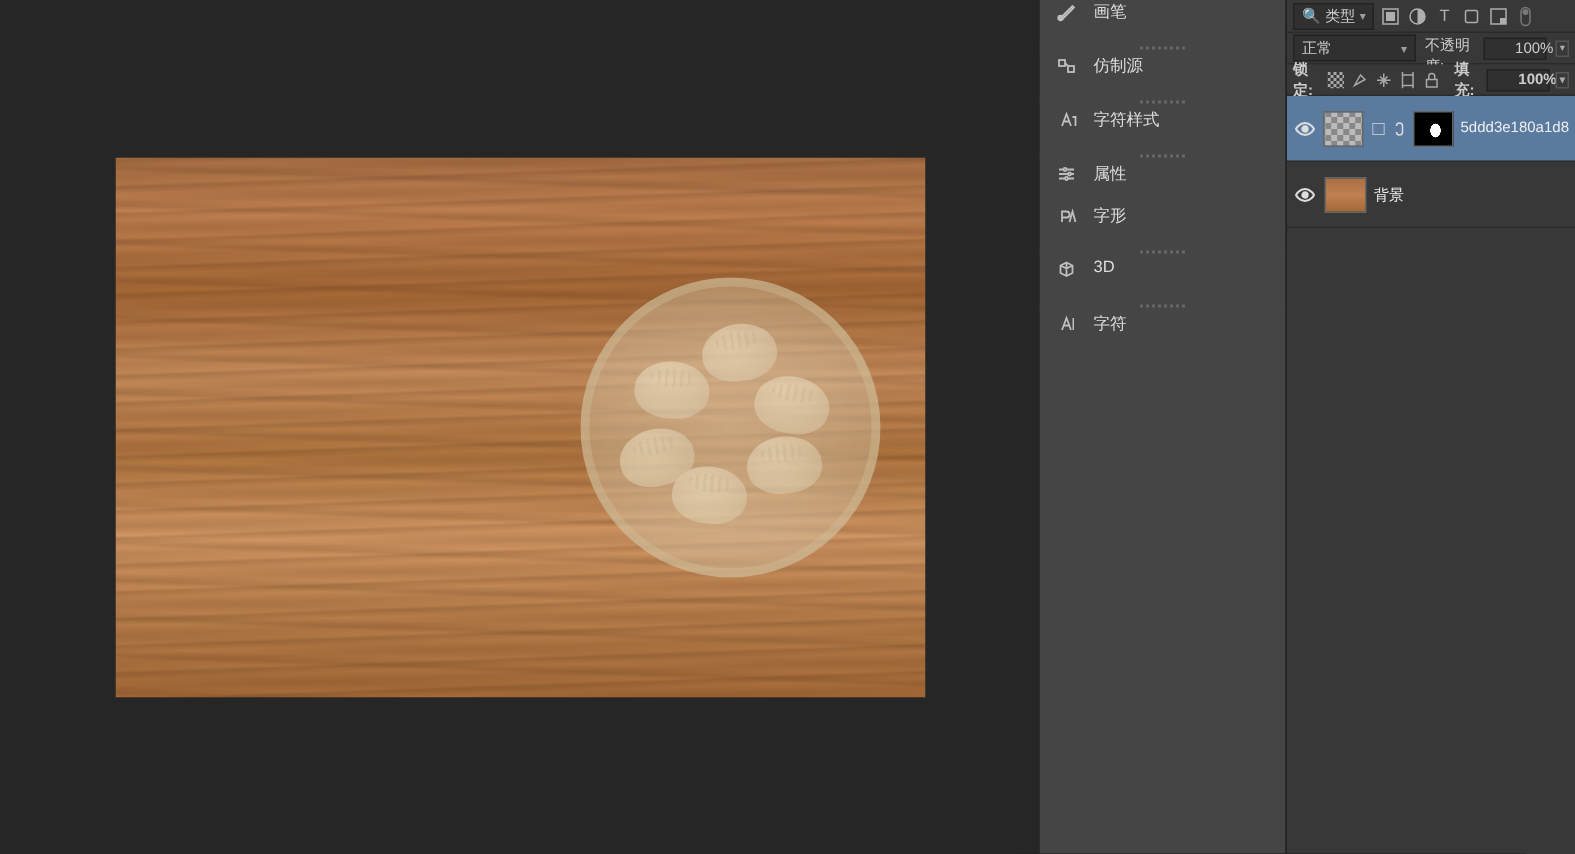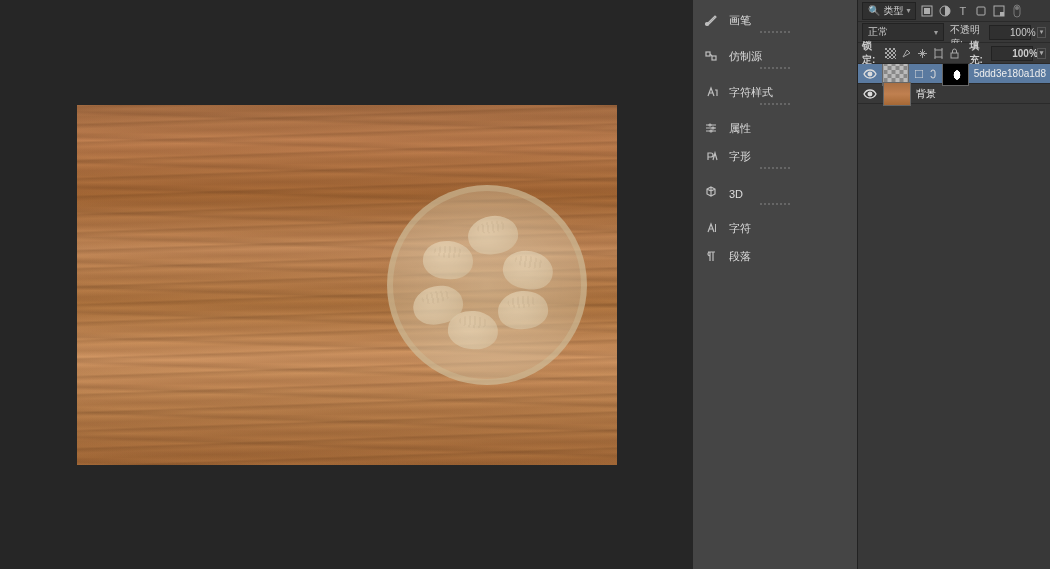--- a/index.html
+++ b/index.html
@@ -11,37 +11,37 @@
     .steamer { position: absolute; right: 30px; top: 50%; transform: translateY(-50%); width: 200px; height: 200px; border-radius: 50%; background: radial-gradient(circle, rgba(230,215,185,0.6) 0%, rgba(220,205,175,0.5) 60%, rgba(200,185,155,0.5) 100%); border: 6px solid rgba(210,195,160,0.5); opacity: 0.85; }
     .dumpling { position: absolute; width: 50px; height: 38px; background: radial-gradient(ellipse at 40% 30%, rgba(245,236,210,0.9) 0%, rgba(232,222,195,0.85) 50%, rgba(215,202,172,0.8) 100%); border-radius: 50% 50% 45% 45%; opacity: 0.75; }
     .dumpling::before { content: ''; position: absolute; top: 5px; left: 50%; transform: translateX(-50%); width: 30px; height: 12px; background: repeating-linear-gradient(90deg, rgba(200,188,160,0.3) 0px, rgba(200,188,160,0.3) 2px, transparent 2px, transparent 5px); border-radius: 50%; }
     .d1 { top: 25px; left: 75px; transform: rotate(-8deg); }
     .d2 { top: 60px; left: 110px; transform: rotate(10deg); }
     .d3 { top: 100px; left: 105px; transform: rotate(-5deg); }
     .d4 { top: 120px; left: 55px; transform: rotate(6deg); }
     .d5 { top: 95px; left: 20px; transform: rotate(-12deg); }
     .d6 { top: 50px; left: 30px; transform: rotate(4deg); }
     .mid-panel { width: 164px; background: #454545; display: flex; flex-direction: column; }
-    .panel-item { height: 28px; display: flex; align-items: flex-end; padding: 0 10px; cursor: pointer; color: #ddd; font-size: 11px; gap: 10px; }
+    .panel-item { height: 28px; display: flex; align-items: flex-start; padding: 0 10px; cursor: pointer; color: #ddd; font-size: 11px; gap: 10px; }
     .panel-divider { height: 8px; background: #454545; display: flex; align-items: center; justify-content: center; }
     .panel-divider::after { content: ''; width: 30px; height: 2px; background: repeating-linear-gradient(90deg, #666 0, #666 2px, transparent 2px, transparent 4px); }
     .panel-icon { width: 16px; height: 16px; display: flex; align-items: center; justify-content: center; opacity: 0.9; }
     .right-panel { width: 193px; background: #383838; display: flex; flex-direction: column; border-left: 1px solid #222; }
     .right-header { height: 22px; display: flex; align-items: center; padding: 0 4px; gap: 3px; background: #383838; border-bottom: 1px solid #2a2a2a; }
     .search-type { display: flex; align-items: center; gap: 3px; font-size: 10px; color: #ccc; background: #303030; padding: 1px 5px; border: 1px solid #222; cursor: pointer; }
     .header-icon { width: 15px; height: 15px; display: flex; align-items: center; justify-content: center; cursor: pointer; opacity: 0.8; color: #ccc; font-size: 11px; }
     .blend-row { height: 21px; display: flex; align-items: center; padding: 0 4px; gap: 6px; background: #383838; border-bottom: 1px solid #2a2a2a; }
     .blend-select { font-size: 10px; color: #ccc; background: #303030; padding: 1px 5px; border: 1px solid #222; display: flex; align-items: center; gap: 4px; cursor: pointer; min-width: 82px; justify-content: space-between; }
     .opacity-label { font-size: 10px; color: #ccc; margin-top: 10px; }
     .opacity-input { font-size: 10px; color: #ccc; background: #303030; border: 1px solid #222; width: 36px; padding: 1px 20px; text-align: right; }
     .lock-row { height: 21px; display: flex; align-items: center; padding: 0 4px; gap: 4px; background: #383838; border-bottom: 1px solid #2a2a2a; font-size: 10px; color: #ccc; font-weight: bold; }
     .lock-icons { display: flex; gap: 2px; }
     .lock-ic { width: 14px; height: 14px; opacity: 0.75; display: flex; align-items: center; justify-content: center; cursor: pointer; font-size: 10px; }
     .layers-list { flex: 1; background: #383838; overflow-y: auto; }
-    .layer-row { height: 20px; display: flex; align-items: center; padding: 0 4px; gap: 5px; border-bottom: 1px solid #2a2a2a; cursor: pointer; }
+    .layer-row { height: 44px; display: flex; align-items: center; padding: 0 4px; gap: 5px; border-bottom: 1px solid #2a2a2a; cursor: pointer; }
     .layer-row.selected { background: #5a7aa0; }
     .layer-visibility { width: 16px; height: 16px; display: flex; align-items: center; justify-content: center; color: #ddd; cursor: pointer; }
     .layer-thumb { width: 28px; height: 24px; border: 1px solid #666; background: #888; }
     .thumb-checker { background: repeating-conic-gradient(#bbb 0% 25%, #888 0% 50%) 50% / 8px 8px; }
     .thumb-mask { background: #000; position: relative; }
     .thumb-mask::after { content:''; position: absolute; left: 8px; top: 4px; width: 12px; height: 16px; background: radial-gradient(ellipse, #fff 40%, #000 42%); border-radius: 3px; }
     .thumb-wood { background: linear-gradient(180deg, #a86f44, #c08050, #a56835); }
     .layer-link { width: 8px; height: 12px; display: flex; align-items: center; justify-content: center; }
     .layer-name { font-size: 10px; color: #eee; }
     .layer-fx { width: 10px; height: 10px; display: flex; align-items: center; justify-content: center; font-size: 9px; color: #ccc; }
@@ -131,28 +131,20 @@
   <div class="panel-divider"></div>
   <div class="panel-item">
     <span class="panel-icon">
         <svg width="14" height="14" viewBox="0 0 14 14" fill="none" stroke="#ccc" stroke-width="1.2">
           <path d="M4 11L7 3l3 8M5 8h4"></path>
           <rect x="11" y="3" width="1" height="8" fill="#ccc" stroke="none"></rect>
         </svg>
       </span>
     <span>字符</span>
   </div>
-  <div class="panel-item">
-    <span class="panel-icon">
-        <svg width="14" height="14" viewBox="0 0 14 14" fill="none" stroke="#ccc" stroke-width="1.2">
-          <path d="M9 3v9M6 3v9M4 3h7M6 3a2 2 0 100 4"></path>
-        </svg>
-      </span>
-    <span>段落</span>
-  </div>
 </div>
 
 <div class="right-panel">
   <div class="right-header">
     <div class="search-type">
       <span>🔍</span>
       <span>类型</span>
       <span class="chev">▾</span>
     </div>
     <span class="header-icon">

